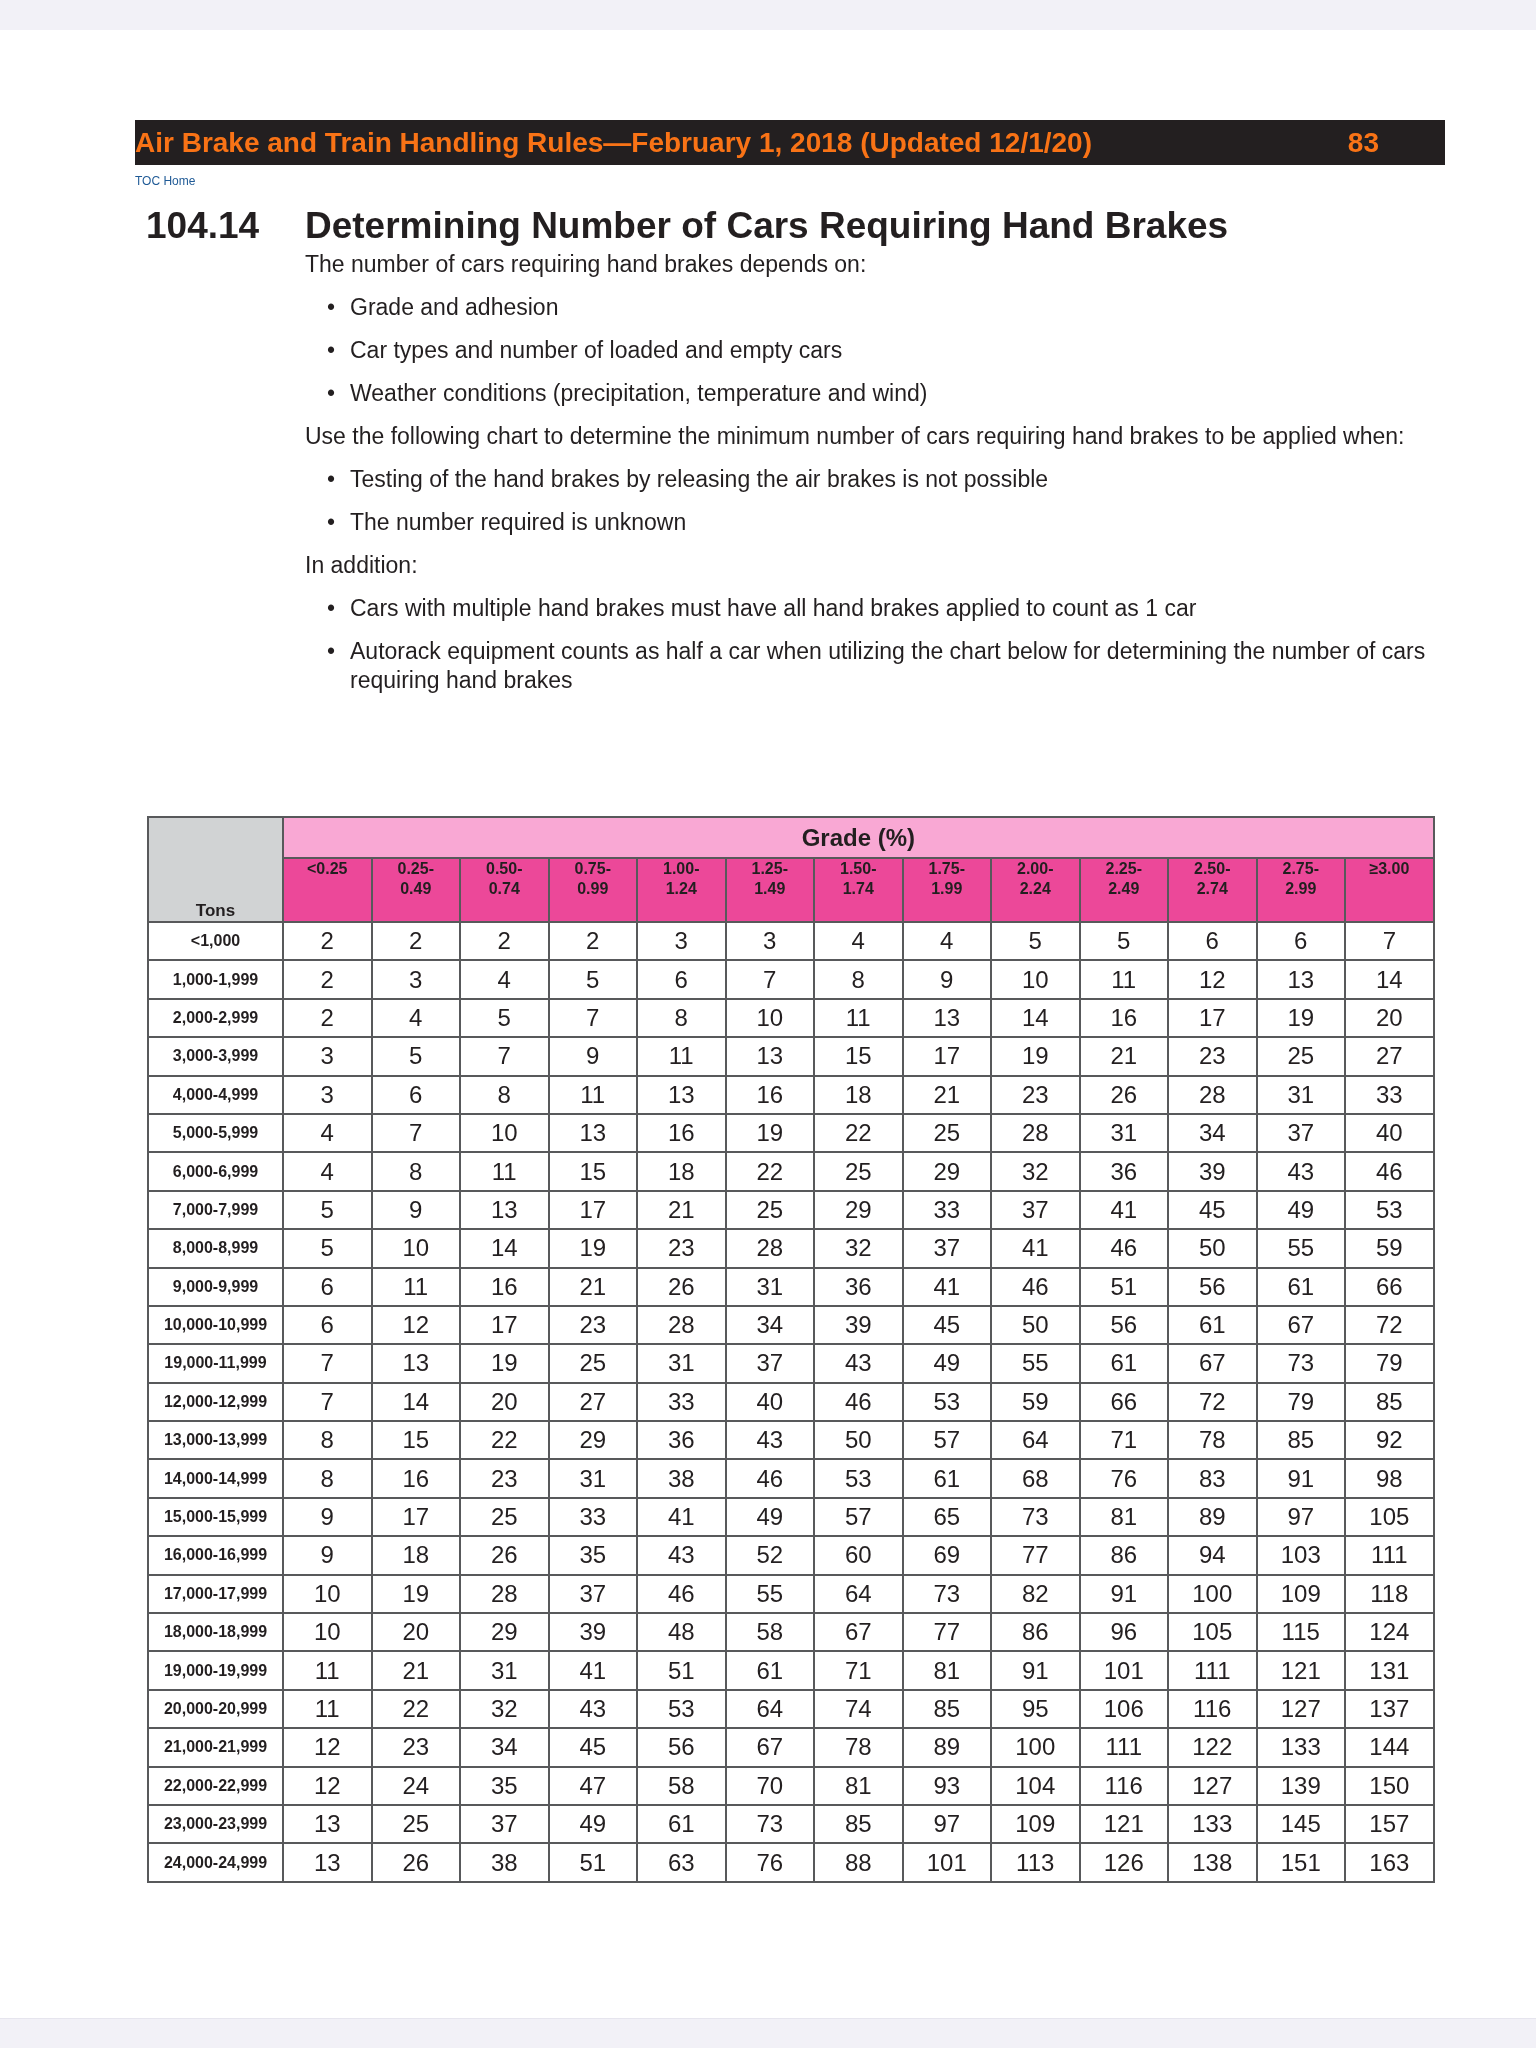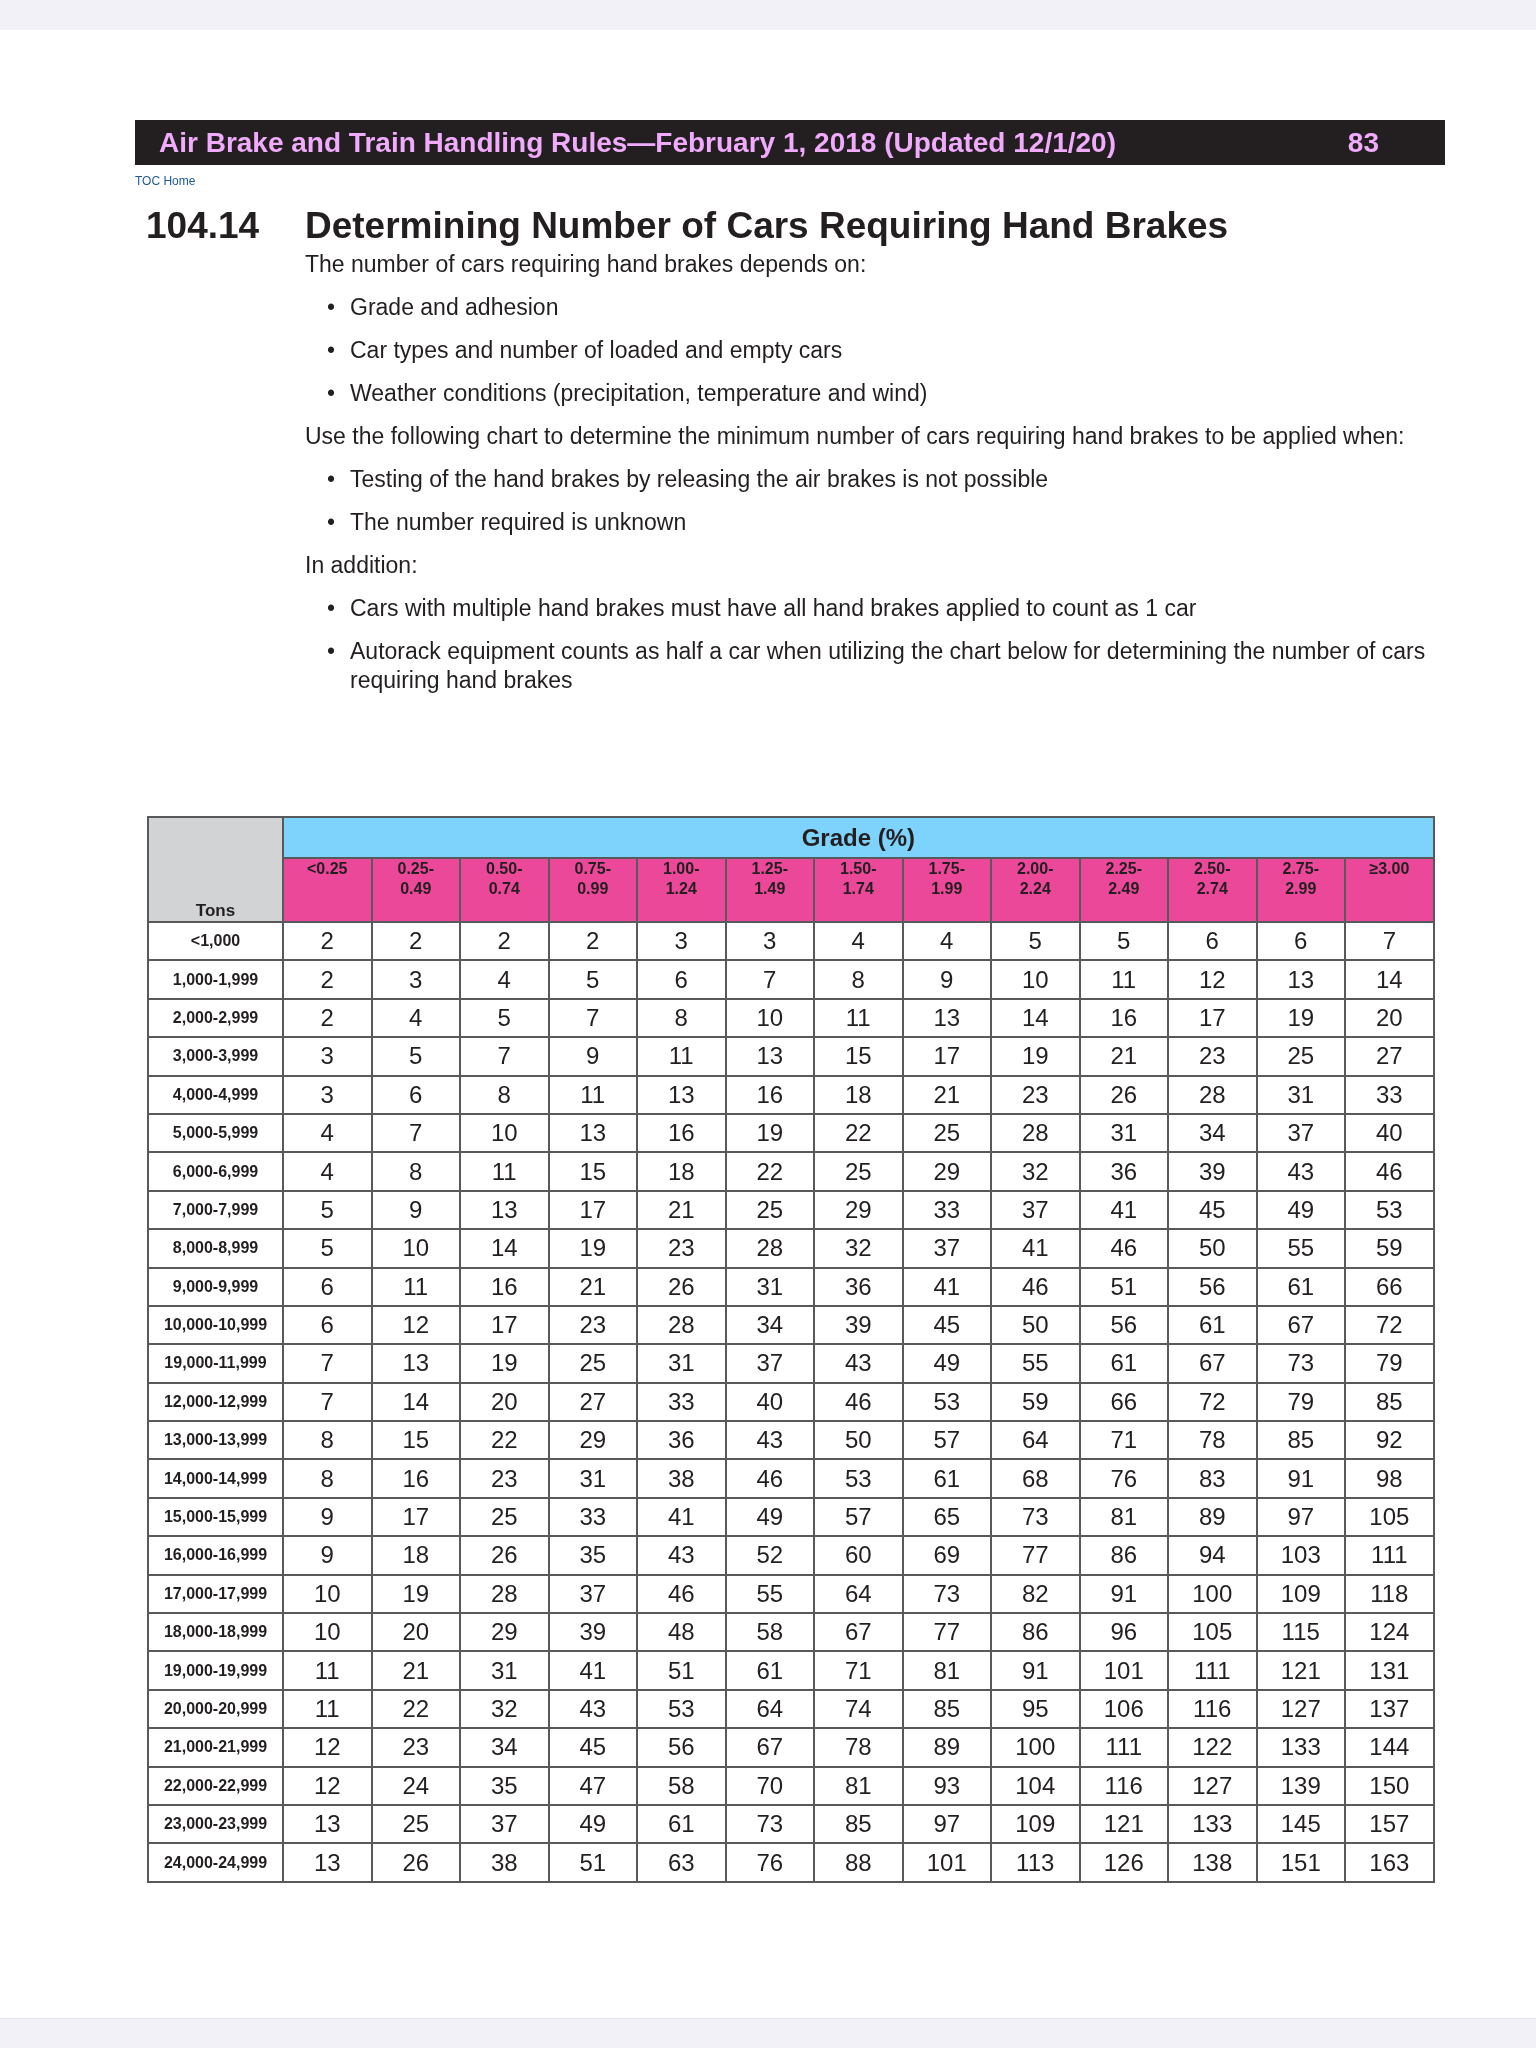--- a/index.html
+++ b/index.html
@@ -7,23 +7,23 @@
     width: 1536px; height: 2048px; position: relative; overflow: hidden;
     background: #ffffff;
     font-family: "Liberation Sans", sans-serif;
     color: #231f20;
   }
   .strip-top { position: absolute; left: 0; top: 0; width: 1536px; height: 30px; background: #f2f1f7; }
   .strip-bottom { position: absolute; left: 0; top: 2018px; width: 1536px; height: 30px; background: #f2f1f7; border-top: 1px solid #e6e5ee; }
 
   .header-bar {
     position: absolute; left: 135px; top: 120px; width: 1310px; height: 45px;
-    background: #231f20; color: #f0abfc;
+    background: #231f20; color: #f97316;
     font-weight: bold; font-size: 28px; line-height: 45px;
-    box-sizing: border-box; padding-left: 24px;
+    box-sizing: border-box; padding-left: 0;
   }
   .header-bar .page-num { position: absolute; right: 66px; top: 0; }
 
   .toc-link {
     position: absolute; left: 135px; top: 169px;
     font-size: 12px; color: #1f5a96; text-decoration: none; line-height: 24px;
   }
 
   .section-title {
     position: absolute; left: 146px; top: 203px;
@@ -41,21 +41,21 @@
   table.chart {
     position: absolute; left: 147px; top: 816px;
     border-collapse: collapse; table-layout: fixed;
     width: 1286px;
   }
   table.chart th, table.chart td {
     border: 2px solid #58595b; padding: 0; text-align: center; box-sizing: border-box;
   }
   table.chart col.tons { width: 135px; }
   table.chart col.grade { width: 88.5px; }
-  th.grade-head { background: #7dd3fc; height: 39px; font-size: 24px; font-weight: bold; line-height: 39px; }
+  th.grade-head { background: #f9a8d4; height: 39px; font-size: 24px; font-weight: bold; line-height: 39px; }
   th.tons-head { background: #d1d3d4; font-size: 17px; font-weight: bold; vertical-align: bottom; padding-bottom: 4px; }
   th.col-head { background: #ec4899; height: 64px; font-size: 16px; font-weight: bold; line-height: 20px; vertical-align: top; padding-top: 6px; }
   td.row-label { font-size: 16px; font-weight: bold; height: 38.4px; line-height: 34px; }
   td.cell { font-size: 24px; height: 38.4px; line-height: 34px; }
 </style>
 </head>
 <body>
 
 <div class="strip-top"></div>
 

